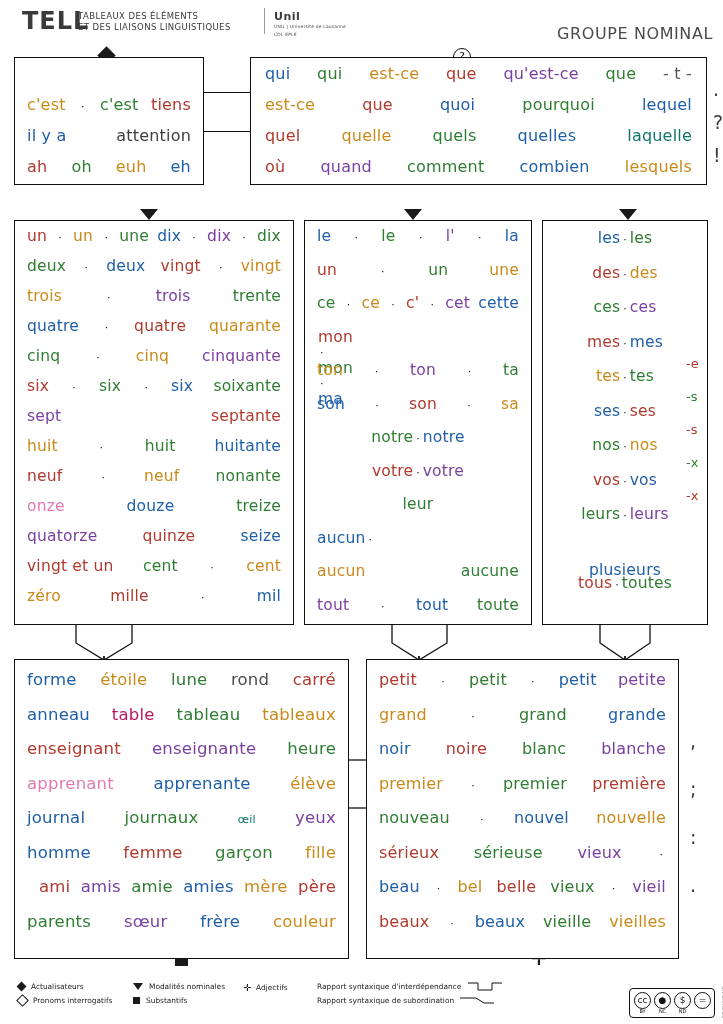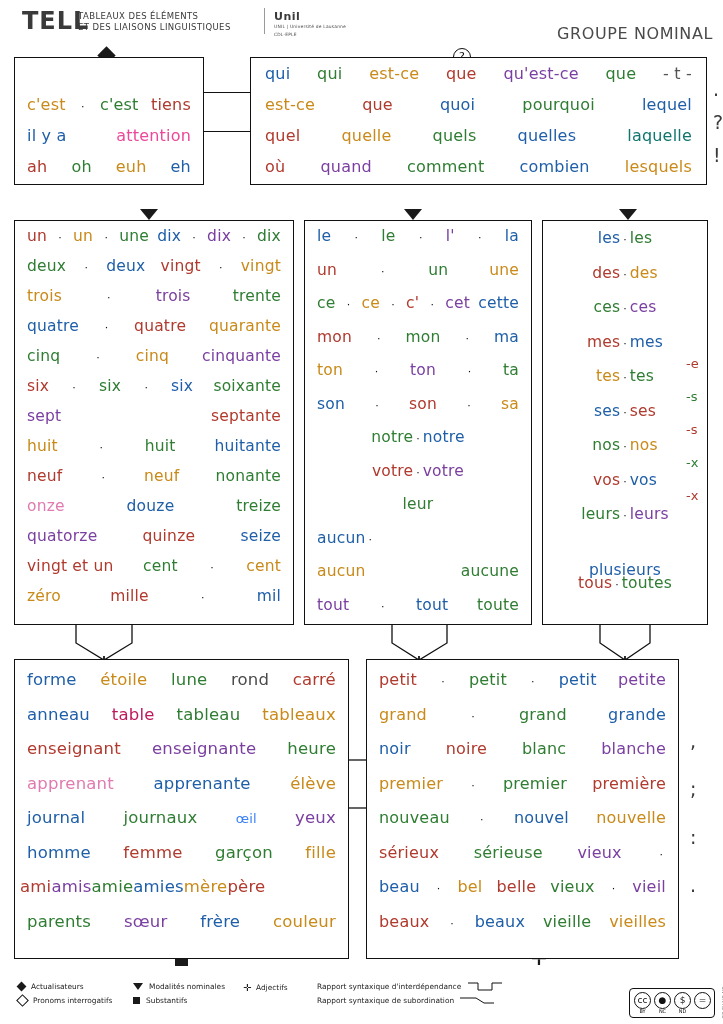--- a/index.html
+++ b/index.html
@@ -274,21 +274,21 @@
 
   <div class="box" id="box-presentatifs" style="left:14px; top:57px; width:190px; height:128px;">
       <div class="row" style="position: absolute; left: 12px; right: 12px; top: 37px; height: 31px; justify-content: space-between;">
         <span class="w" style="color: rgb(201, 138, 26); font-size: 16px; margin-right: 0px; margin-left: 0px;">c'est</span>
         <span class="dot" style="color: rgb(17, 17, 17); margin-right: 1px; margin-left: 1px;">·</span>
         <span class="w" style="color: rgb(47, 125, 50); font-size: 16px; margin-right: 0px; margin-left: 0px;">c'est</span>
         <span class="w" style="color: rgb(176, 58, 46); font-size: 16px; margin-right: 0px; margin-left: 0px;">tiens</span>
       </div>
       <div class="row" style="position: absolute; left: 12px; right: 12px; top: 68px; height: 31px; justify-content: space-between;">
         <span class="w" style="color: rgb(31, 95, 168); font-size: 16px; margin-right: 0px; margin-left: 0px;">il y a</span>
-        <span class="w" style="color: #ec4899; font-size: 16px; margin-right: 0px; margin-left: 0px;">attention</span>
+        <span class="w" style="color: #404040; font-size: 16px; margin-right: 0px; margin-left: 0px;">attention</span>
       </div>
       <div class="row" style="position: absolute; left: 12px; right: 12px; top: 99px; height: 31px; justify-content: space-between;">
         <span class="w" style="color: rgb(176, 58, 46); font-size: 16px; margin-right: 0px; margin-left: 0px;">ah</span>
         <span class="w" style="color: rgb(47, 125, 50); font-size: 16px; margin-right: 0px; margin-left: 0px;">oh</span>
         <span class="w" style="color: rgb(201, 138, 26); font-size: 16px; margin-right: 0px; margin-left: 0px;">euh</span>
         <span class="w" style="color: rgb(31, 95, 168); font-size: 16px; margin-right: 0px; margin-left: 0px;">eh</span>
       </div>
     </div>
 
   <div class="box" id="box-interrogatifs" style="left:250px; top:57px; width:457px; height:128px;">
@@ -436,21 +436,21 @@
       <div class="row" style="position: absolute; left: 12px; right: 12px; top: 73px; height: 33.5px; justify-content: space-between;">
         <span class="w" style="color: rgb(47, 125, 50); font-size: 15.5px; margin-right: 0px; margin-left: 0px;">ce</span>
         <span class="dot" style="color: rgb(17, 17, 17); margin-right: 1px; margin-left: 1px;">·</span>
         <span class="w" style="color: rgb(201, 138, 26); font-size: 15.5px; margin-right: 0px; margin-left: 0px;">ce</span>
         <span class="dot" style="color: rgb(17, 17, 17); margin-right: 1px; margin-left: 1px;">·</span>
         <span class="w" style="color: rgb(176, 58, 46); font-size: 15.5px; margin-right: 0px; margin-left: 0px;">c'</span>
         <span class="dot" style="color: rgb(17, 17, 17); margin-right: 1px; margin-left: 1px;">·</span>
         <span class="w" style="color: rgb(122, 63, 160); font-size: 15.5px; margin-right: 0px; margin-left: 0px;">cet</span>
         <span class="w" style="color: rgb(31, 95, 168); font-size: 15.5px; margin-right: 0px; margin-left: 0px;">cette</span>
       </div>
-      <div class="row" style="position: absolute; left: 12px; right: 12px; top: 106.5px; height: 33.5px; justify-content: space-between;">
+      <div class="row" style="position: absolute; left: 12px; right: 12px; top: 106.5px; height: 33.5px; justify-content: space-between; flex-direction: column;">
         <span class="w" style="color: rgb(176, 58, 46); font-size: 15.5px; margin-right: 0px; margin-left: 0px;">mon</span>
         <span class="dot" style="color: rgb(17, 17, 17); margin-right: 1px; margin-left: 1px;">·</span>
         <span class="w" style="color: rgb(47, 125, 50); font-size: 15.5px; margin-right: 0px; margin-left: 0px;">mon</span>
         <span class="dot" style="color: rgb(17, 17, 17); margin-right: 1px; margin-left: 1px;">·</span>
         <span class="w" style="color: rgb(31, 95, 168); font-size: 15.5px; margin-right: 0px; margin-left: 0px;">ma</span>
       </div>
       <div class="row" style="position: absolute; left: 12px; right: 12px; top: 140px; height: 33.5px; justify-content: space-between;">
         <span class="w" style="color: rgb(201, 138, 26); font-size: 15.5px; margin-right: 0px; margin-left: 0px;">ton</span>
         <span class="dot" style="color: rgb(17, 17, 17); margin-right: 1px; margin-left: 1px;">·</span>
         <span class="w" style="color: rgb(122, 63, 160); font-size: 15.5px; margin-right: 0px; margin-left: 0px;">ton</span>
@@ -591,30 +591,30 @@
         <span class="w" style="color: rgb(47, 125, 50); font-size: 16.5px; margin-right: 0px; margin-left: 0px;">heure</span>
       </div>
       <div class="row" style="position: absolute; left: 12px; right: 12px; top: 113.5px; height: 34.5px; justify-content: space-between;">
         <span class="w" style="color: rgb(224, 122, 176); font-size: 16.5px; margin-right: 0px; margin-left: 0px;">apprenant</span>
         <span class="w" style="color: rgb(31, 95, 168); font-size: 16.5px; margin-right: 0px; margin-left: 0px;">apprenante</span>
         <span class="w" style="color: rgb(201, 138, 26); font-size: 16.5px; margin-right: 0px; margin-left: 0px;">élève</span>
       </div>
       <div class="row" style="position: absolute; left: 12px; right: 12px; top: 148px; height: 34.5px; justify-content: space-between;">
         <span class="w" style="color: rgb(31, 95, 168); font-size: 16.5px; margin-right: 0px; margin-left: 0px;">journal</span>
         <span class="w" style="color: rgb(47, 125, 50); font-size: 16.5px; margin-right: 0px; margin-left: 0px;">journaux</span>
-        <span class="w" style="color: #3b82f6; font-size: 13px; margin-right: 0px; margin-left: 0px;">œil</span>
+        <span class="w" style="color: #0f766e; font-size: 11px; margin-right: 0px; margin-left: 0px;">œil</span>
         <span class="w" style="color: rgb(122, 63, 160); font-size: 16.5px; margin-right: 0px; margin-left: 0px;">yeux</span>
       </div>
       <div class="row" style="position: absolute; left: 12px; right: 12px; top: 182.5px; height: 34.5px; justify-content: space-between;">
         <span class="w" style="color: rgb(31, 95, 168); font-size: 16.5px; margin-right: 0px; margin-left: 0px;">homme</span>
         <span class="w" style="color: rgb(176, 58, 46); font-size: 16.5px; margin-right: 0px; margin-left: 0px;">femme</span>
         <span class="w" style="color: rgb(47, 125, 50); font-size: 16.5px; margin-right: 0px; margin-left: 0px;">garçon</span>
         <span class="w" style="color: rgb(201, 138, 26); font-size: 16.5px; margin-right: 0px; margin-left: 0px;">fille</span>
       </div>
-      <div class="row" style="position: absolute; left: 5px; right: 12px; top: 217px; height: 34.5px; ">
+      <div class="row" style="position: absolute; left: 24px; right: 12px; top: 217px; height: 34.5px; justify-content: space-between;">
         <span class="w" style="color: rgb(176, 58, 46); font-size: 16.5px; margin-right: 0px; margin-left: 0px;">ami</span>
         <span class="w" style="color: rgb(122, 63, 160); font-size: 16.5px; margin-right: 0px; margin-left: 0px;">amis</span>
         <span class="w" style="color: rgb(47, 125, 50); font-size: 16.5px; margin-right: 0px; margin-left: 0px;">amie</span>
         <span class="w" style="color: rgb(31, 95, 168); font-size: 16.5px; margin-right: 0px; margin-left: 0px;">amies</span>
         <span class="w" style="color: rgb(201, 138, 26); font-size: 16.5px; margin-right: 0px; margin-left: 0px;">mère</span>
         <span class="w" style="color: rgb(176, 58, 46); font-size: 16.5px; margin-right: 0px; margin-left: 0px;">père</span>
       </div>
       <div class="row" style="position: absolute; left: 12px; right: 12px; top: 251.5px; height: 34.5px; justify-content: space-between;">
         <span class="w" style="color: rgb(47, 125, 50); font-size: 16.5px; margin-right: 0px; margin-left: 0px;">parents</span>
         <span class="w" style="color: rgb(122, 63, 160); font-size: 16.5px; margin-right: 0px; margin-left: 0px;">sœur</span>

